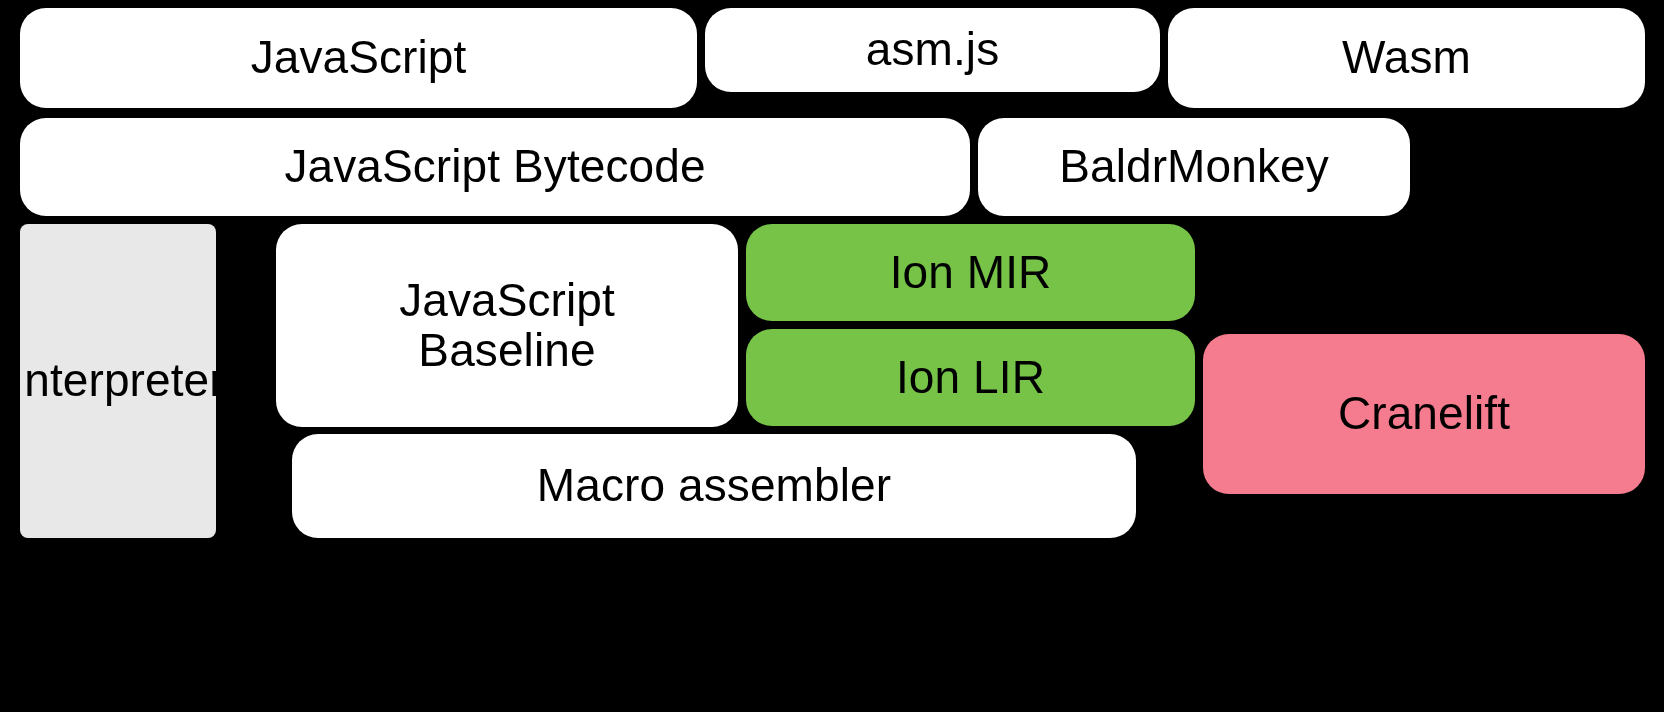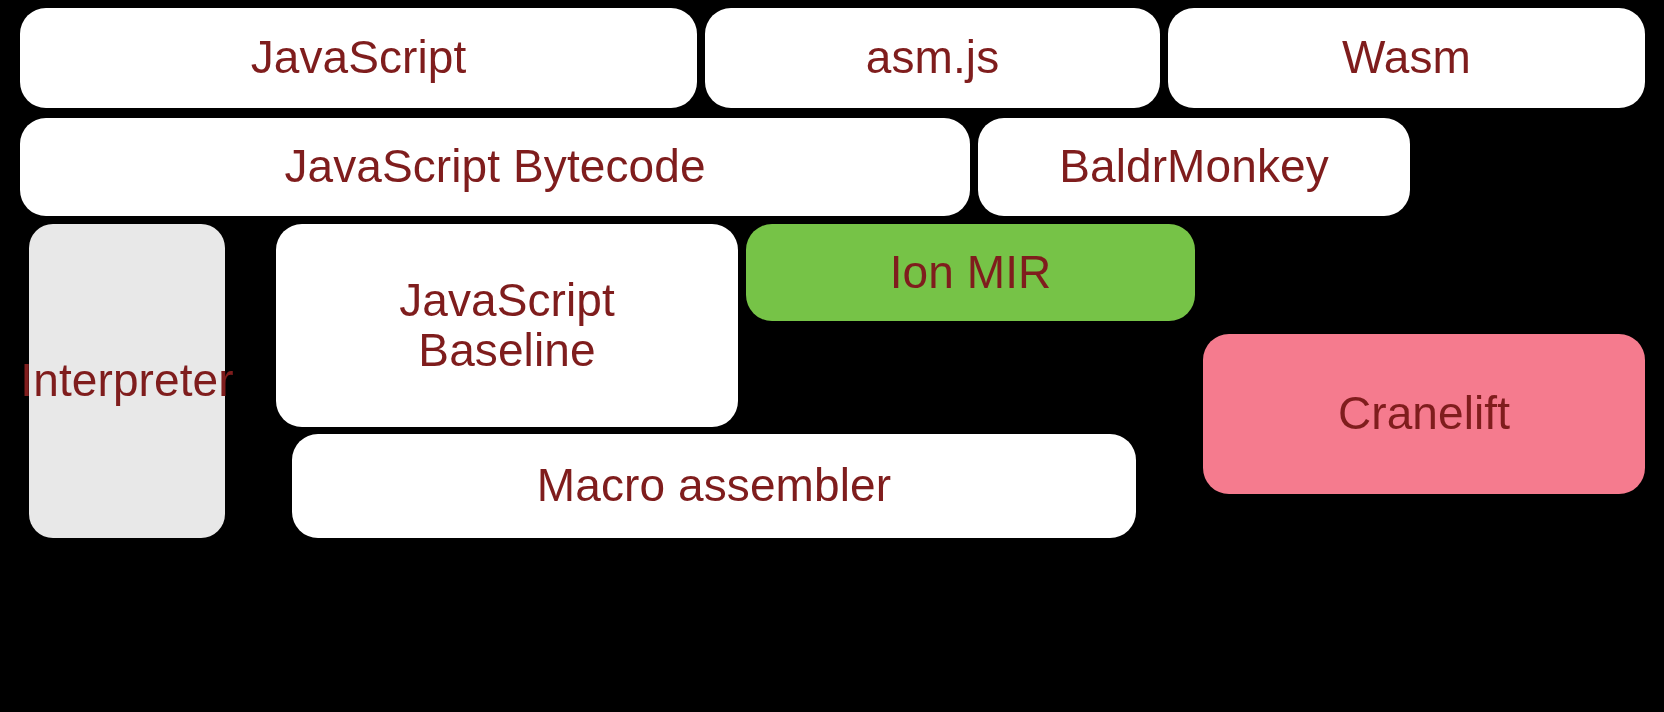--- a/index.html
+++ b/index.html
@@ -19,45 +19,45 @@
     overflow: hidden;
   }
   .node {
     position: absolute;
     box-sizing: border-box;
     display: flex;
     align-items: center;
     justify-content: center;
     text-align: center;
     border-radius: 26px;
-    color: #7f1d1d;
+    color: #000000;
     font-size: 46px;
     line-height: 1.08;
     font-weight: 400;
     letter-spacing: 0.1px;
     white-space: pre-line;
     padding: 2px 10px;
     user-select: none;
   }
   .fill-white { background: #FFFFFF; }
   .fill-grey  { background: #E8E8E8; }
   .fill-green { background: #76C347; }
   .fill-pink  { background: #F57B8E; }
 
   
   .n-javascript      { left: 20px;   top: 8px;   width: 677px; height: 100px; }
-  .n-asmjs           { left: 705px;  top: 8px;   width: 455px; height: 100px; }
+  .n-asmjs           { left: 705px;  top: 8px;   width: 455px; height: 84px; }
   .n-wasm            { left: 1168px; top: 8px;   width: 477px; height: 100px; }
 
   
   .n-js-bytecode     { left: 20px;   top: 118px; width: 950px; height: 98px;  }
   .n-baldrmonkey     { left: 978px;  top: 118px; width: 432px; height: 98px; text-align: center;  }
 
   
-  .n-interpreter     { left: 20px;   top: 224px; width: 196px; height: 314px; border-radius: 24px; margin-left: 9px; }
+  .n-interpreter     { left: 20px;   top: 224px; width: 196px; height: 314px; border-radius: 8px; }
   .n-js-baseline     { left: 276px;  top: 224px; width: 462px; height: 203px; }
   .n-ion-mir         { left: 746px;  top: 224px; width: 449px; height: 97px; text-align: center;  }
   .n-ion-lir         { left: 746px;  top: 329px; width: 449px; height: 97px;  }
   .n-cranelift       { left: 1203px; top: 334px; width: 442px; height: 160px; }
   .n-macro-assembler { left: 292px;  top: 434px; width: 844px; height: 104px; }
 
   
   .n-native-code     { left: 276px;  top: 546px; width: 1369px; height: 102px; }
 </style>
 </head>
@@ -75,19 +75,20 @@
 
   <div class="node fill-white n-baldrmonkey">BaldrMonkey</div>
 
   <div class="node fill-grey n-interpreter">Interpreter</div>
 
   <div class="node fill-white n-js-baseline">JavaScript
 Baseline</div>
 
   <div class="node fill-green n-ion-mir">Ion MIR</div>
 
+  <div class="node fill-green n-ion-lir">Ion LIR</div>
 
   <div class="node fill-pink n-cranelift">Cranelift</div>
 
   <div class="node fill-white n-macro-assembler">Macro assembler</div>
 
 
 </div>
 
 </body></html>

